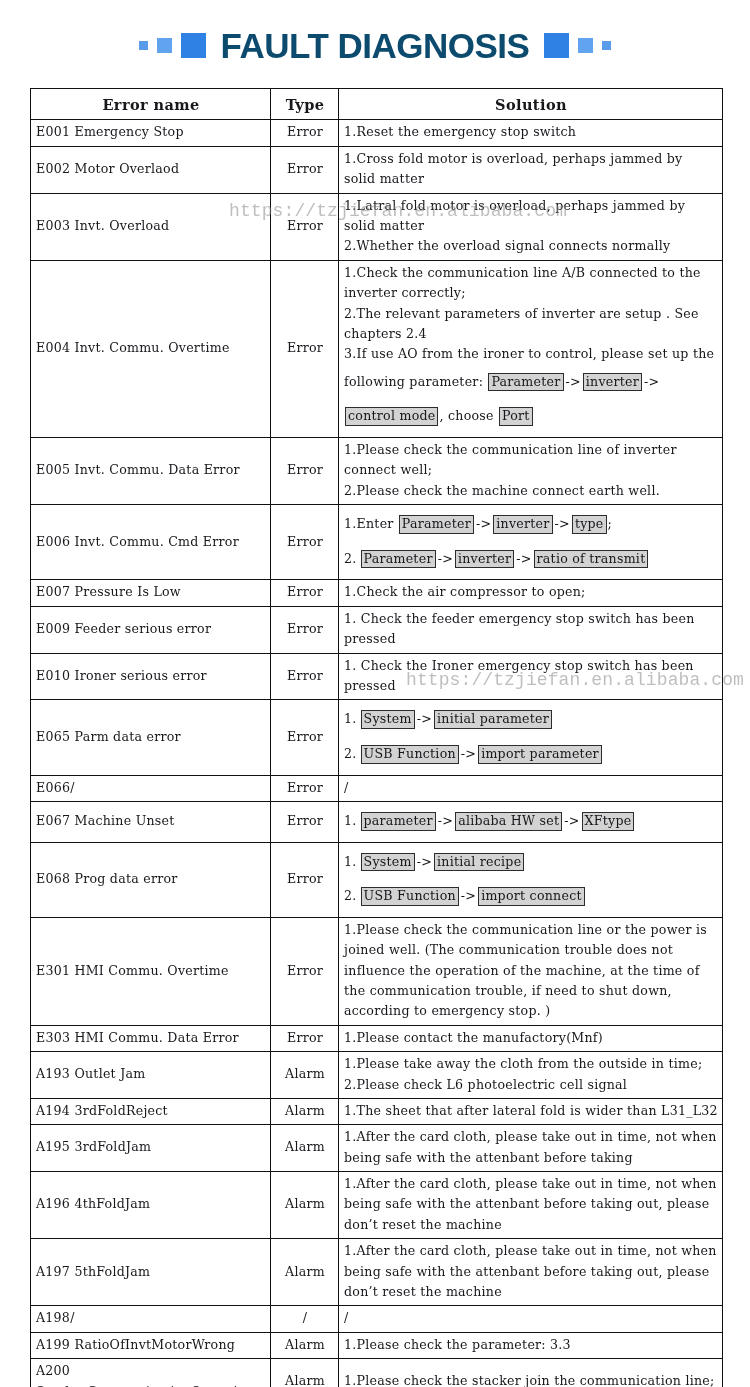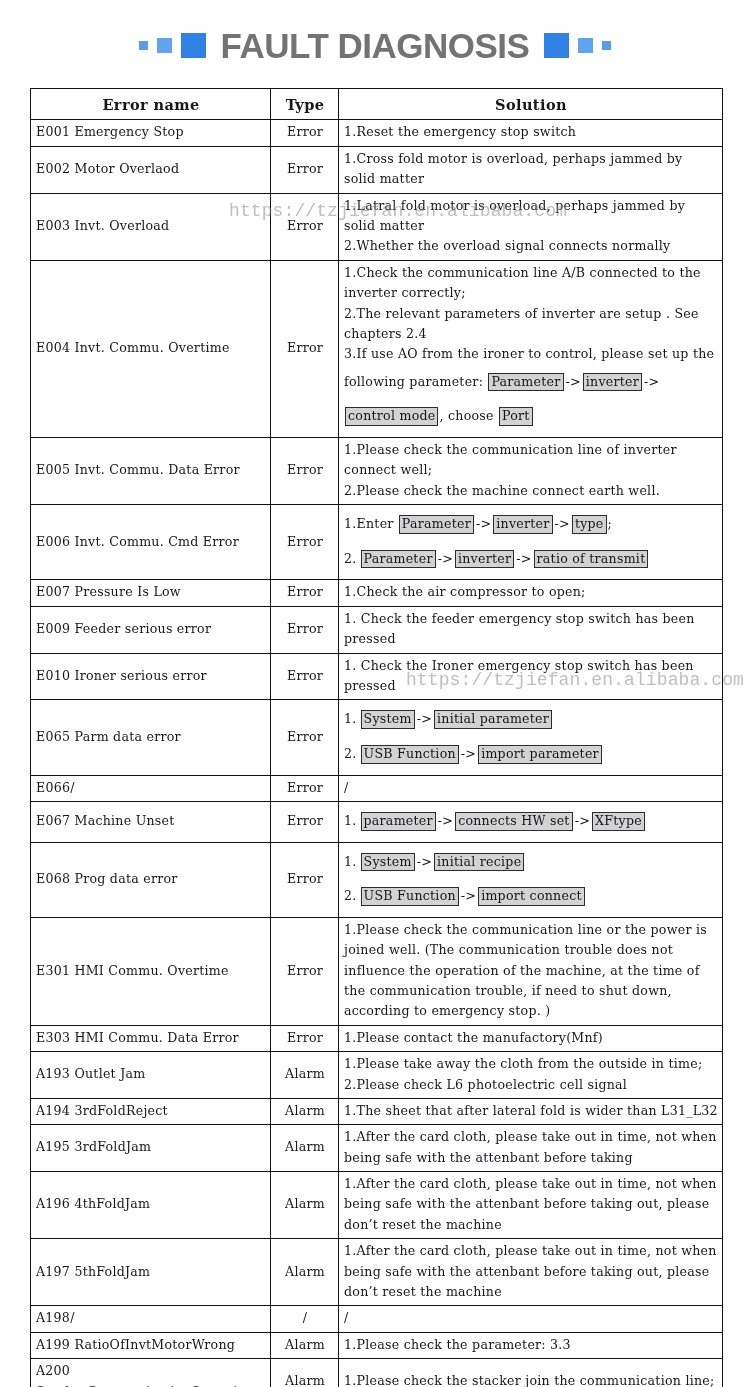--- a/index.html
+++ b/index.html
@@ -133,21 +133,21 @@
   #watermark-1 { left: 229px; top: 201px; }
   #watermark-2 { left: 406px; top: 670px; }
 </style>
 </head>
 <body>
 
 <div id="header-banner">
   <span class="deco-square sq-xs" style="background: rgb(90, 156, 234);"></span>
   <span class="deco-square sq-sm" style="background: rgb(98, 163, 239);"></span>
   <span class="deco-square sq-lg" style="background: rgb(47, 130, 228);"></span>
-  <h1 id="header-title" style="color: #737373;">FAULT DIAGNOSIS</h1>
+  <h1 id="header-title" style="color: #0c4a6e;">FAULT DIAGNOSIS</h1>
   <span class="deco-square sq-lg" style="background: rgb(47, 130, 228);"></span>
   <span class="deco-square sq-sm" style="background: rgb(98, 163, 239);"></span>
   <span class="deco-square sq-xs" style="background: rgb(90, 156, 234);"></span>
 </div>
 
 <div id="fault-table-wrap">
   <table id="fault-table">
     <colgroup>
       <col class="c-name">
         <col class="c-type">
@@ -241,21 +241,21 @@
           <td class="cell-name">E066/</td>
           <td class="cell-type">Error</td>
           <td class="cell-sol">
             <span class="sol-line"><span>/</span></span>
           </td>
         </tr>
         <tr>
           <td class="cell-name">E067 Machine Unset</td>
           <td class="cell-type">Error</td>
           <td class="cell-sol">
-            <span class="sol-line"><span class="step-num">1.</span><span class="chip">parameter</span><span class="arrow">-&gt;</span><span class="chip">connects HW set</span><span class="arrow">-&gt;</span><span class="chip">XFtype</span></span>
+            <span class="sol-line"><span class="step-num">1.</span><span class="chip">parameter</span><span class="arrow">-&gt;</span><span class="chip">alibaba HW set</span><span class="arrow">-&gt;</span><span class="chip">XFtype</span></span>
           </td>
         </tr>
         <tr>
           <td class="cell-name">E068 Prog data error</td>
           <td class="cell-type">Error</td>
           <td class="cell-sol">
             <span class="sol-line"><span class="step-num">1.</span><span class="chip">System</span><span class="arrow">-&gt;</span><span class="chip">initial recipe</span></span>
             <span class="sol-line"><span class="step-num">2.</span><span class="chip">USB Function</span><span class="arrow">-&gt;</span><span class="chip">import connect</span></span>
           </td>
         </tr>

